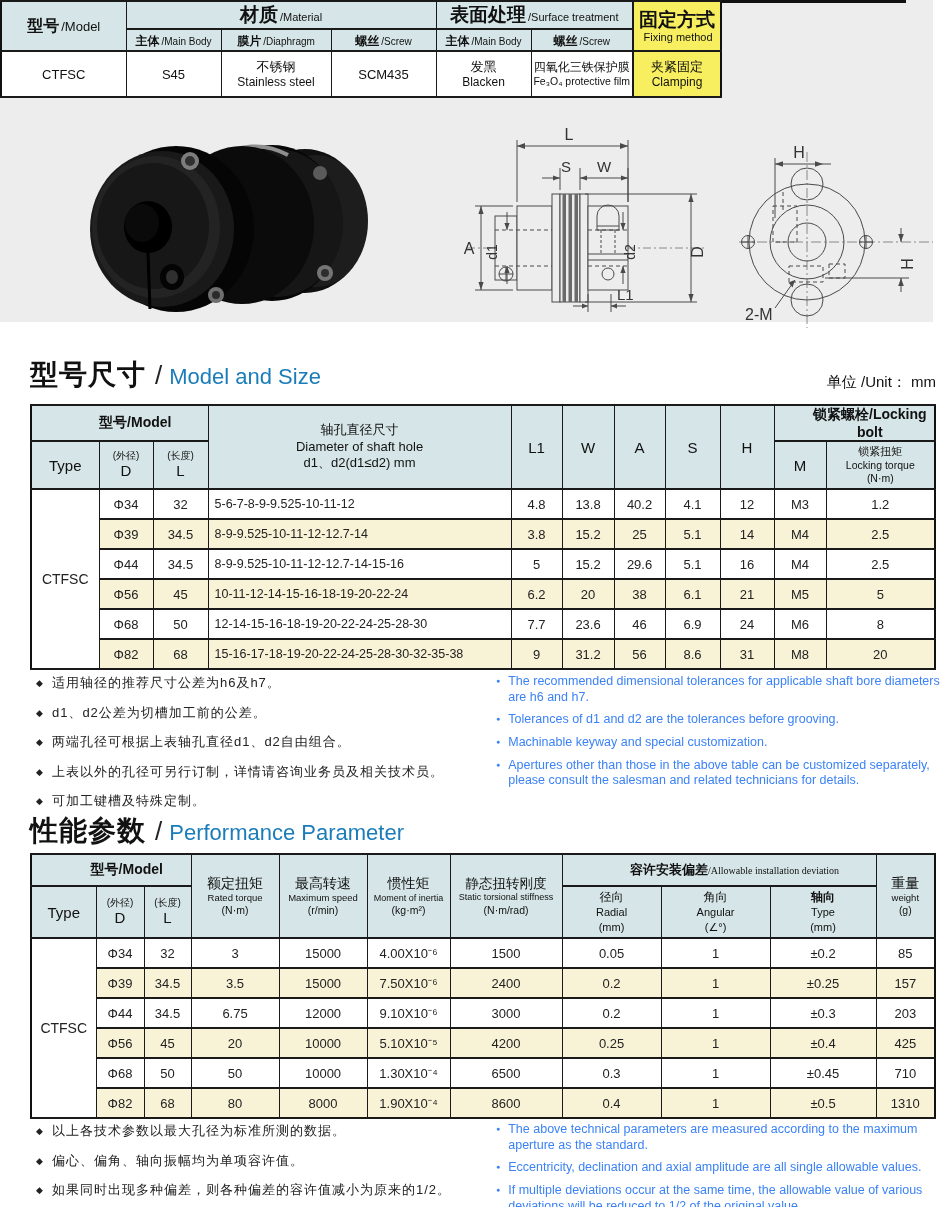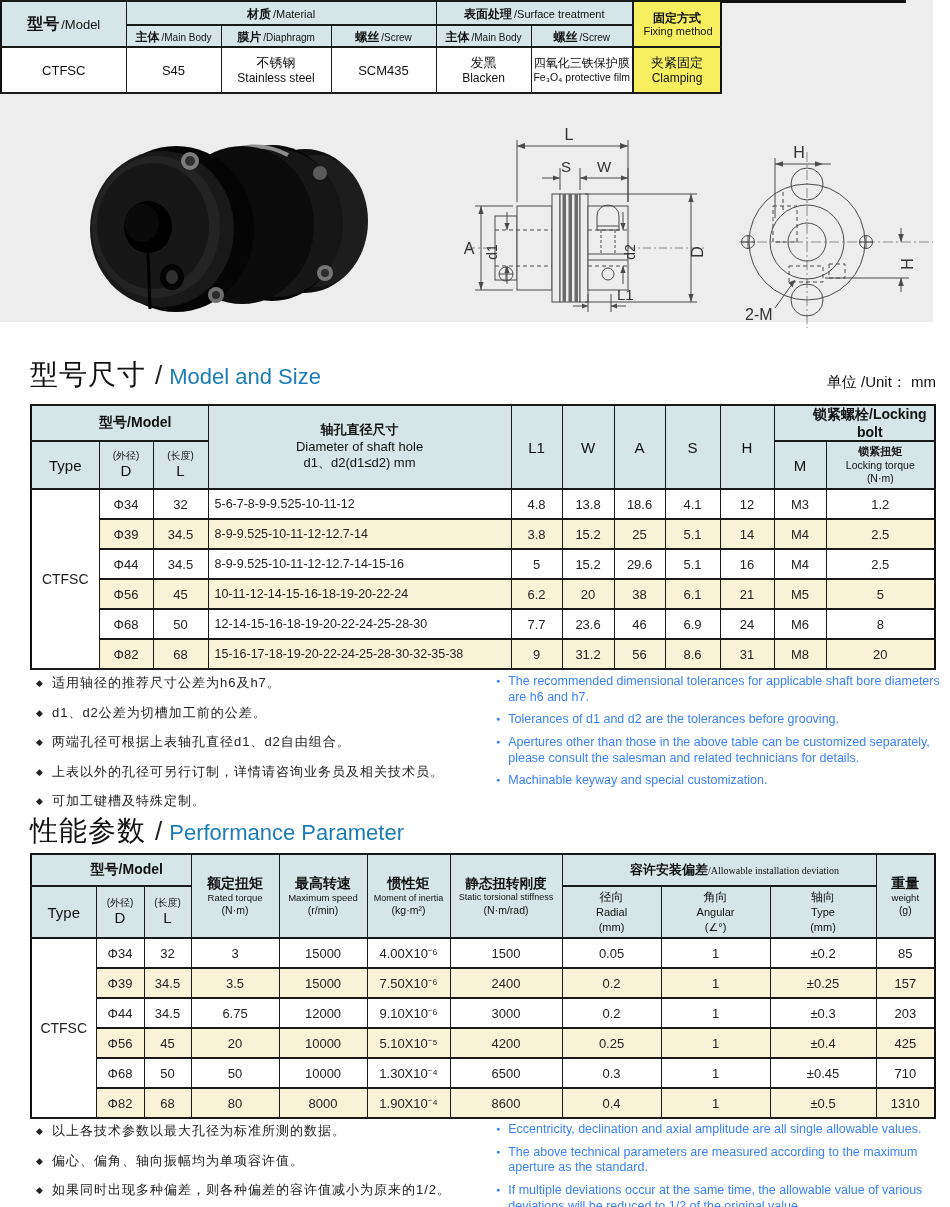--- a/index.html
+++ b/index.html
@@ -13,45 +13,45 @@
 
   
   table{border-collapse:collapse;table-layout:fixed;background:#fff;}
   th,td{border:solid #1a1a1a;border-width:2px 1px;text-align:center;vertical-align:middle;
         padding:0;overflow:hidden;}
   table{border:2px solid #111;}
   th{background:#d6e5e7;font-weight:400;}
 
   
   #spec-table{left:30;top:15;}
-  #spec-table th .zh{font-size:12px;font-weight:700;}
+  #spec-table th .zh{font-size:19px;font-weight:700;}
   #spec-table th .en{font-size:11px;margin-left:2px;}
   #spec-table th.big .zh{font-size:16px;}
   #spec-table th.big .en{font-size:13px;}
   #spec-table .h1{height:24px;}
   #spec-table .h2{height:22px;}
   #spec-table .h2 .zh{font-size:12px;font-weight:700;}
   #spec-table .h2 .en{font-size:10px;}
   #spec-table tbody tr{height:46px;}
   #spec-table td{font-size:13px;background:#fff;}
   #spec-table td .l2{display:block;font-size:12px;line-height:1.2;}
   #spec-table td .l1x{display:block;font-size:13px;line-height:1.25;}
   .fix-col{background:#f7ef5f !important;border-left-width:2px !important;}
   th.fix-col .zh{display:block;font-size:15px;font-weight:700;line-height:1.2;}
   th.fix-col .en{display:block;font-size:11px;line-height:1.1;margin:0;}
 
   
   .sec-head{display:flex;align-items:baseline;}
-  .sec-head .t-zh{font-size:28px;font-weight:400;letter-spacing:1px;color:#111;}
+  .sec-head .t-zh{font-size:28px;font-weight:700;letter-spacing:1px;color:#111;}
   .sec-head .t-sl{font-size:26px;font-weight:300;color:#222;margin:0 7px 0 9px;}
   .sec-head .t-en{font-size:22px;color:#1a7cb8;}
   .sec-head .unit{margin-left:auto;font-size:15px;color:#111;align-self:flex-end;padding-bottom:2px;}
 
   
-  .dtable th .zh{display:block;font-size:13px;font-weight:700;line-height:1.3;}
+  .dtable th .zh{display:block;font-size:13px;font-weight:400;line-height:1.3;}
   .dtable th .en{display:block;font-size:10.5px;line-height:1.25;white-space:nowrap;}
   .dtable th .un{display:block;font-size:10.5px;line-height:1.3;}
   .dtable th.grp{font-size:14px;font-weight:700;height:28px;padding-left:31px;}
   .dtable th.sym{font-size:15px;}
   .dtable th .sub{display:block;font-size:10px;line-height:1.2;}
   .dtable th .mainL{display:block;font-size:15px;line-height:1.2;}
   .dtable tbody td{height:28px;font-size:13px;color:#222;background:#fff;}
   .dtable tbody tr:nth-child(even) td:not(.type-cell){background:#f8f3d6;}
   .dtable td.type-cell{font-size:14px;background:#fff;}
   .dtable td[data-col="holes"]{text-align:left;padding-left:6px;font-size:12.5px;}
@@ -349,21 +349,21 @@
       </tr>
     </thead>
     <tbody>
         <tr>
           <td rowspan="6" class="type-cell">CTFSC</td>
           <td data-col="d">Φ34</td>
           <td data-col="l">32</td>
           <td data-col="holes">5-6-7-8-9-9.525-10-11-12</td>
           <td data-col="l1">4.8</td>
           <td data-col="w">13.8</td>
-          <td data-col="a">18.6</td>
+          <td data-col="a">40.2</td>
           <td data-col="s">4.1</td>
           <td data-col="h">12</td>
           <td data-col="m">M3</td>
           <td data-col="torque">1.2</td>
         </tr>
         <tr>
           <td data-col="d">Φ39</td>
           <td data-col="l">34.5</td>
           <td data-col="holes">8-9-9.525-10-11-12-12.7-14</td>
           <td data-col="l1">3.8</td>
@@ -451,25 +451,25 @@
       <li>
         <span class="blt">●</span>
         <span>The recommended dimensional tolerances for applicable shaft bore diameters are h6 and h7.</span>
       </li>
       <li>
         <span class="blt">●</span>
         <span>Tolerances of d1 and d2 are the tolerances before grooving.</span>
       </li>
       <li>
         <span class="blt">●</span>
+        <span>Machinable keyway and special customization.</span>
+      </li>
+      <li>
+        <span class="blt">●</span>
         <span>Apertures other than those in the above table can be customized separately, please consult the salesman and related technicians for details.</span>
-      </li>
-      <li>
-        <span class="blt">●</span>
-        <span>Machinable keyway and special customization.</span>
       </li>
     </ul>
 
   <div class="abs sec-head" style="left:30px;top:812px;width:906px;">
     <span class="t-zh">性能参数</span>
     <span class="t-sl">/</span>
     <span class="t-en">Performance Parameter</span>
   </div>
 
   <table id="perf-table" class="abs dtable" style="left:30px;top:853px;width:906px;">
@@ -532,21 +532,21 @@
           <span class="zh" style="font-weight:400;font-size:12px">径向</span>
           <span class="en" style="font-size:11px">Radial</span>
           <span class="un" style="font-size:11px">(mm)</span>
         </th>
         <th>
           <span class="zh" style="font-weight:400;font-size:12px">角向</span>
           <span class="en" style="font-size:11px">Angular</span>
           <span class="un" style="font-size:11px">(∠°)</span>
         </th>
         <th>
-          <span class="zh" style="font-weight:400;font-size:12px">轴向</span>
+          <span class="zh" style="font-weight:700;font-size:12px">轴向</span>
           <span class="en" style="font-size:11px">Type</span>
           <span class="un" style="font-size:11px">(mm)</span>
         </th>
       </tr>
     </thead>
     <tbody>
         <tr>
           <td rowspan="6" class="type-cell">CTFSC</td>
           <td data-col="d">Φ34</td>
           <td data-col="l">32</td>
@@ -632,25 +632,25 @@
         <span>偏心、偏角、轴向振幅均为单项容许值。</span>
       </li>
       <li>
         <span class="blt">◆</span>
         <span>如果同时出现多种偏差，则各种偏差的容许值减小为原来的1/2。</span>
       </li>
     </ul>
   <ul class="abs notes notes-en" style="left:496px;top:1122px;width:452px;">
       <li>
         <span class="blt">●</span>
+        <span>The above technical parameters are measured according to the maximum aperture as the standard.</span>
+      </li>
+      <li>
+        <span class="blt">●</span>
         <span>Eccentricity, declination and axial amplitude are all single allowable values.</span>
-      </li>
-      <li>
-        <span class="blt">●</span>
-        <span>The above technical parameters are measured according to the maximum aperture as the standard.</span>
       </li>
       <li>
         <span class="blt">●</span>
         <span>If multiple deviations occur at the same time, the allowable value of various deviations will be reduced to 1/2 of the original value.</span>
       </li>
     </ul>
 
 </div>
 
 </body></html>

